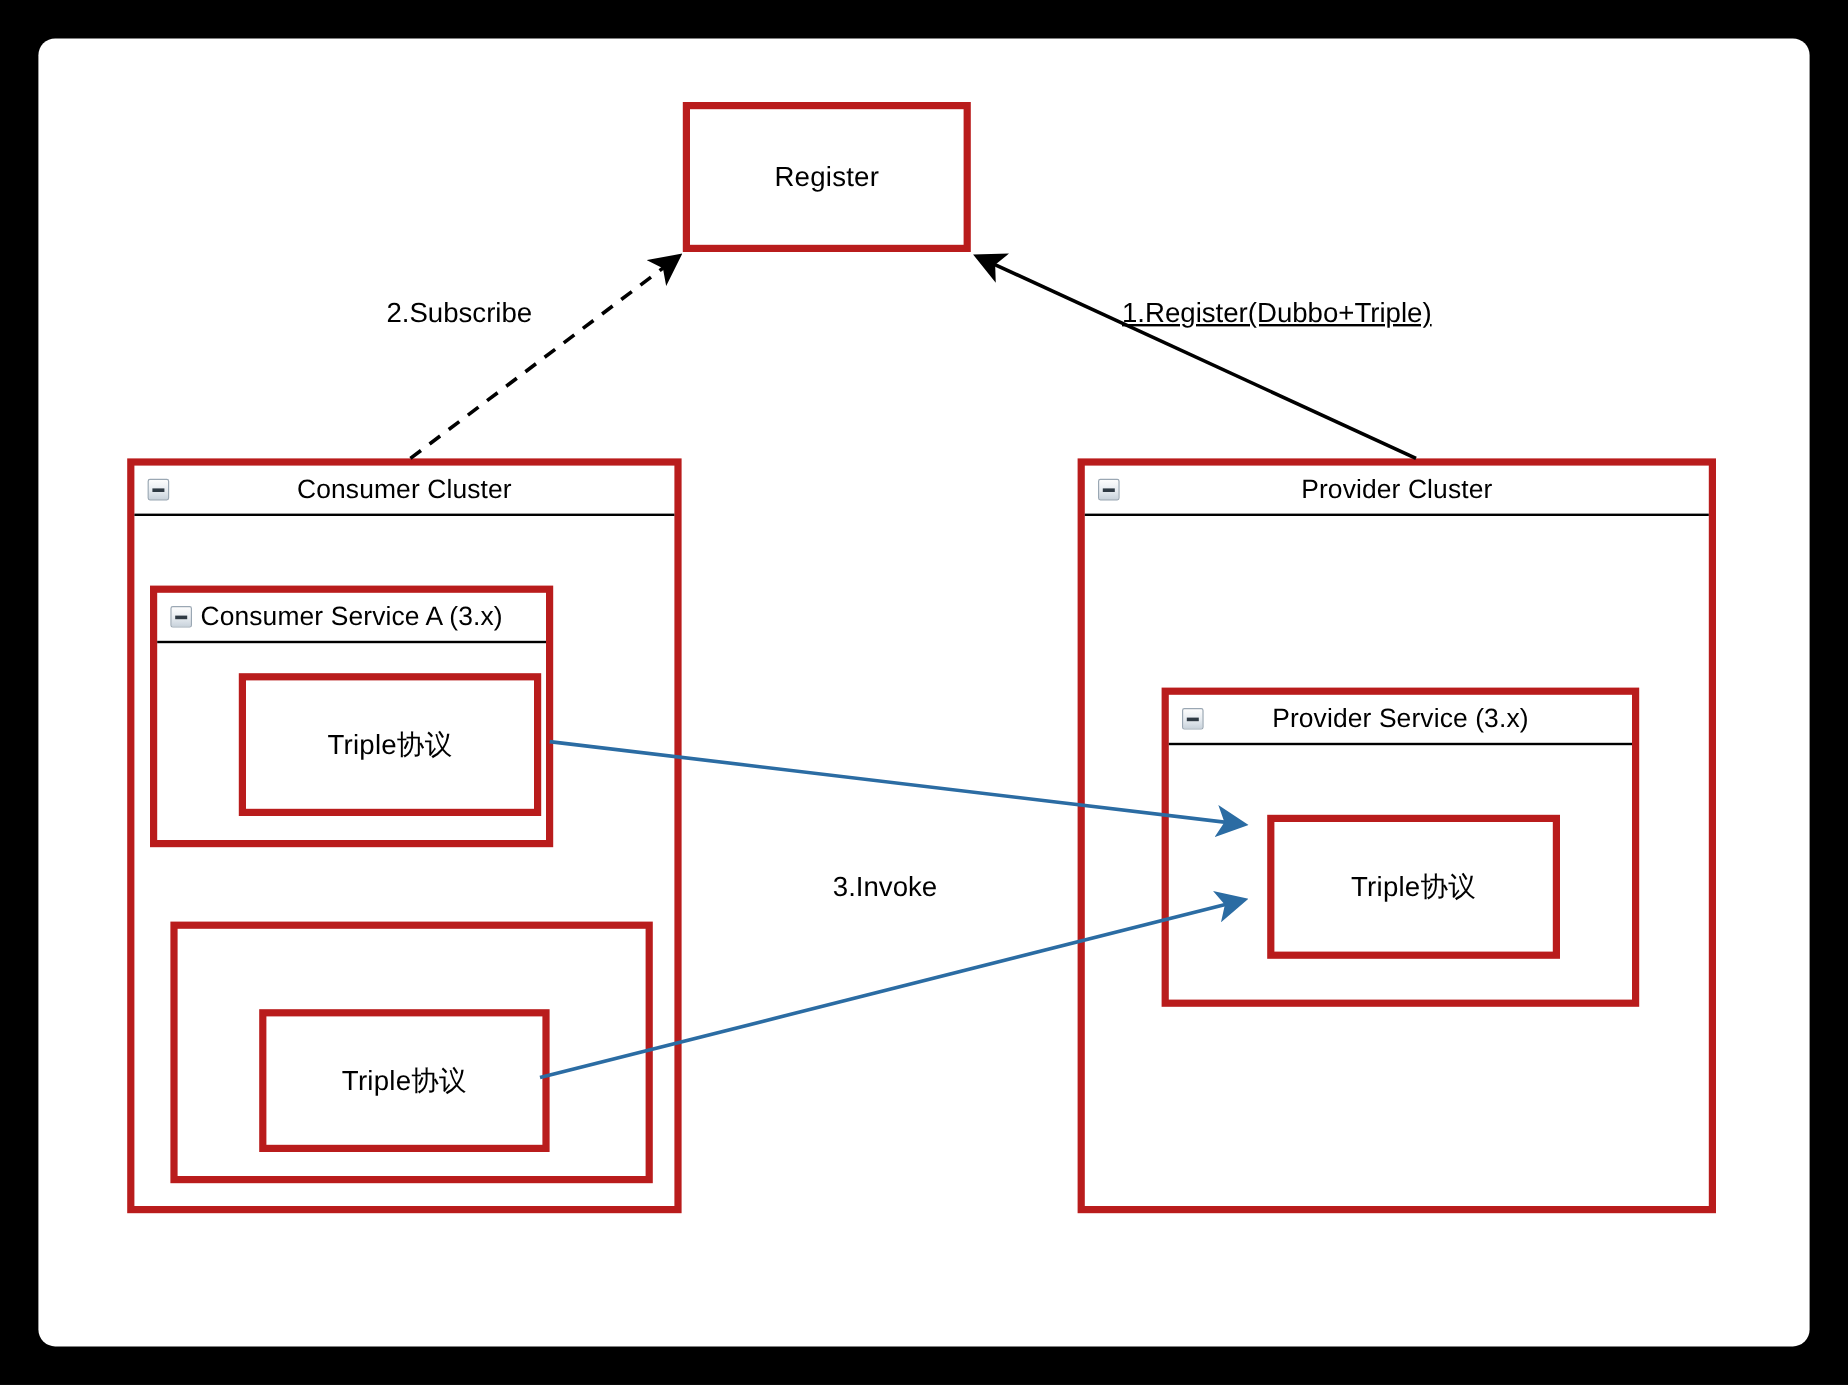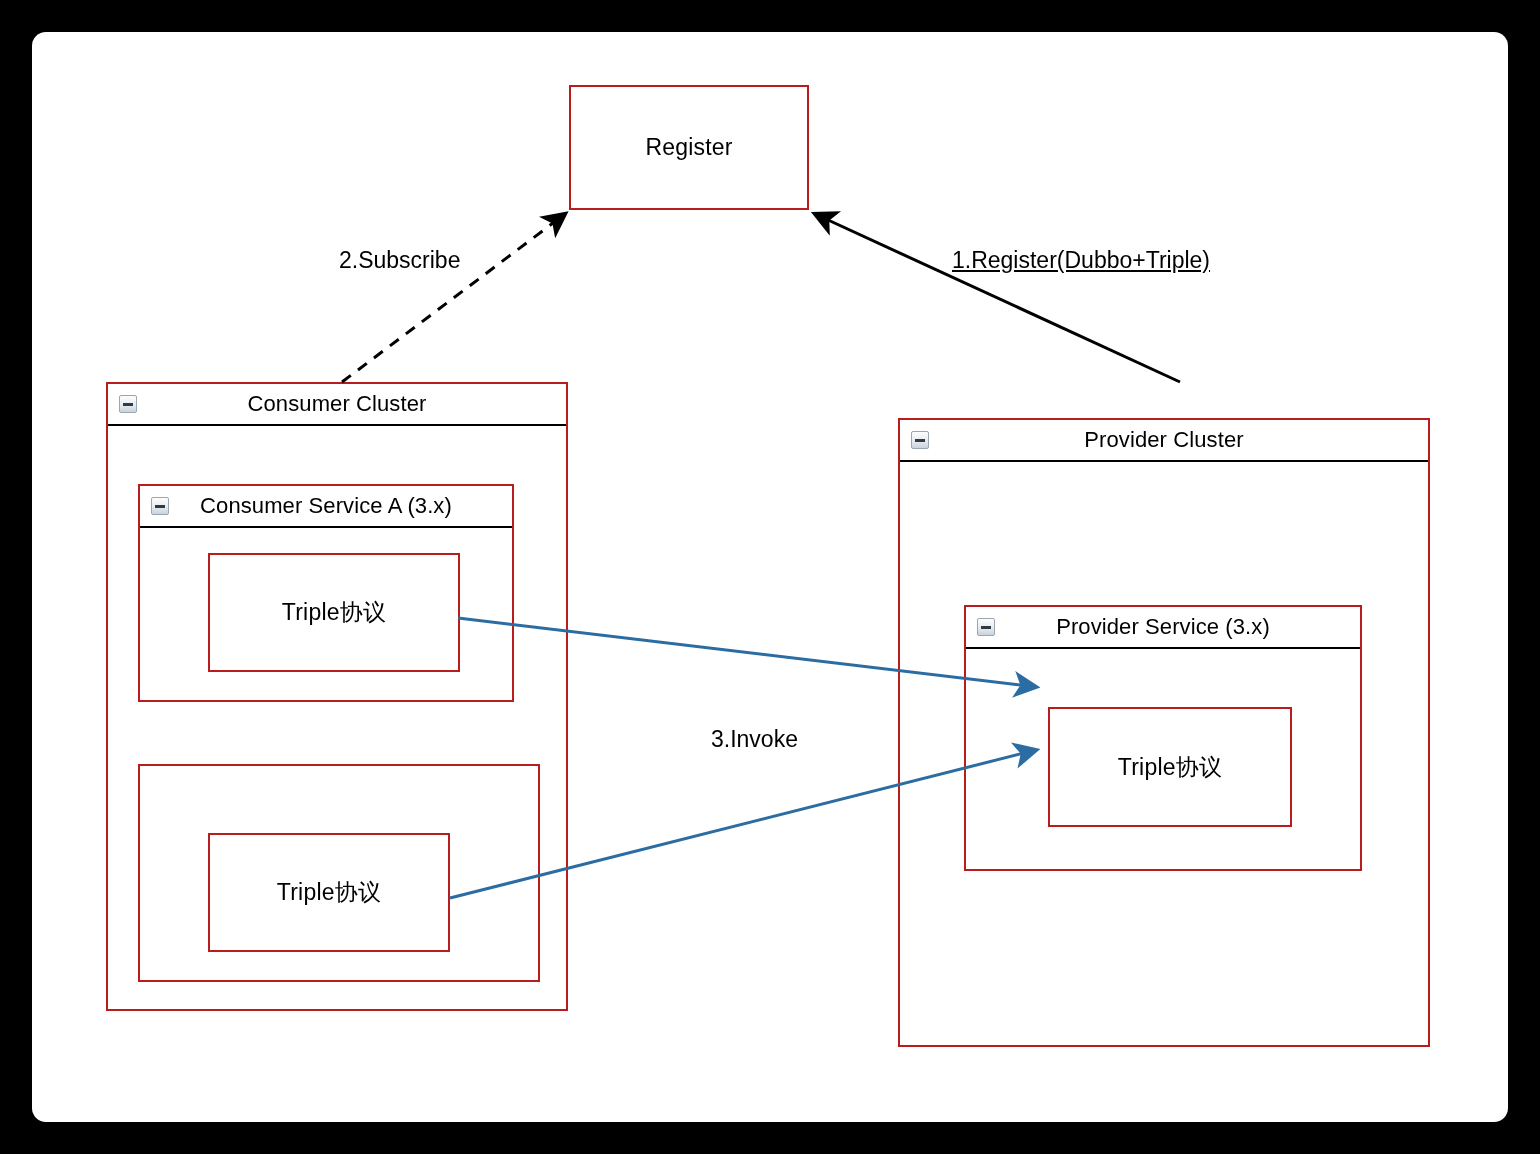--- a/index.html
+++ b/index.html
@@ -24,21 +24,21 @@
     background: #ffffff;
     border-radius: 14px;
     overflow: hidden;
   }
 
   
   .node {
     position: absolute;
     box-sizing: border-box;
     background: #ffffff;
-    border: 2px solid #b91c1c;
+    border: 6px solid #b91c1c;
   }
 
   
   .plain-box {
     display: flex;
     align-items: center;
     justify-content: center;
     font-size: 23px;
     color: #000000;
     letter-spacing: .2px;
@@ -96,56 +96,55 @@
     width: 1476px;
     height: 1090px;
     pointer-events: none;
   }
 
   .edge-label {
     position: absolute;
     font-size: 23px;
     color: #000000;
     white-space: nowrap;
-    margin-left: 17px;
   }
 </style>
 </head>
 <body>
 
 <div id="canvas">
 
   <div class="node plain-box" style="left:537px; top:53px; width:240px; height:125px;">
     <span>Register</span>
   </div>
 
   <div class="node container-box" style="left:74px; top:350px; width:462px; height:629px;">
     <div class="title-bar">
       <span class="collapse-icon"></span>
       <span class="title-text">Consumer Cluster</span>
     </div>
 
-    <div class="node container-box" style="left:30px; top:100px; width:376px; height:218px;">
+    <div class="node container-box" style="left:13px; top:100px; width:336px; height:218px;">
       <div class="title-bar">
         <span class="collapse-icon"></span>
         <span class="title-text">Consumer Service A (3.x)</span>
       </div>
       <div class="node plain-box" style="left:68px; top:67px; width:252px; height:119px;">
         <span>Triple协议</span>
       </div>
     </div>
 
     <div class="node container-box" style="left:30px; top:380px; width:402px; height:218px;">
       <div class="node plain-box" style="left:68px; top:67px; width:242px; height:119px;">
         <span>Triple协议</span>
       </div>
     </div>
   </div>
 
-  <div class="node container-box" style="left:866px; top:350px; width:532px; height:629px;margin-top:36px;">
+  <div class="node container-box" style="left:866px; top:350px; width:532px; height:629px;">
     <div class="title-bar">
       <span class="collapse-icon"></span>
       <span class="title-text">Provider Cluster</span>
     </div>
 
     <div class="node container-box" style="left:64px; top:185px; width:398px; height:266px;text-align:center;">
       <div class="title-bar">
         <span class="collapse-icon"></span>
         <span class="title-text">Provider Service (3.x)</span>
       </div>

